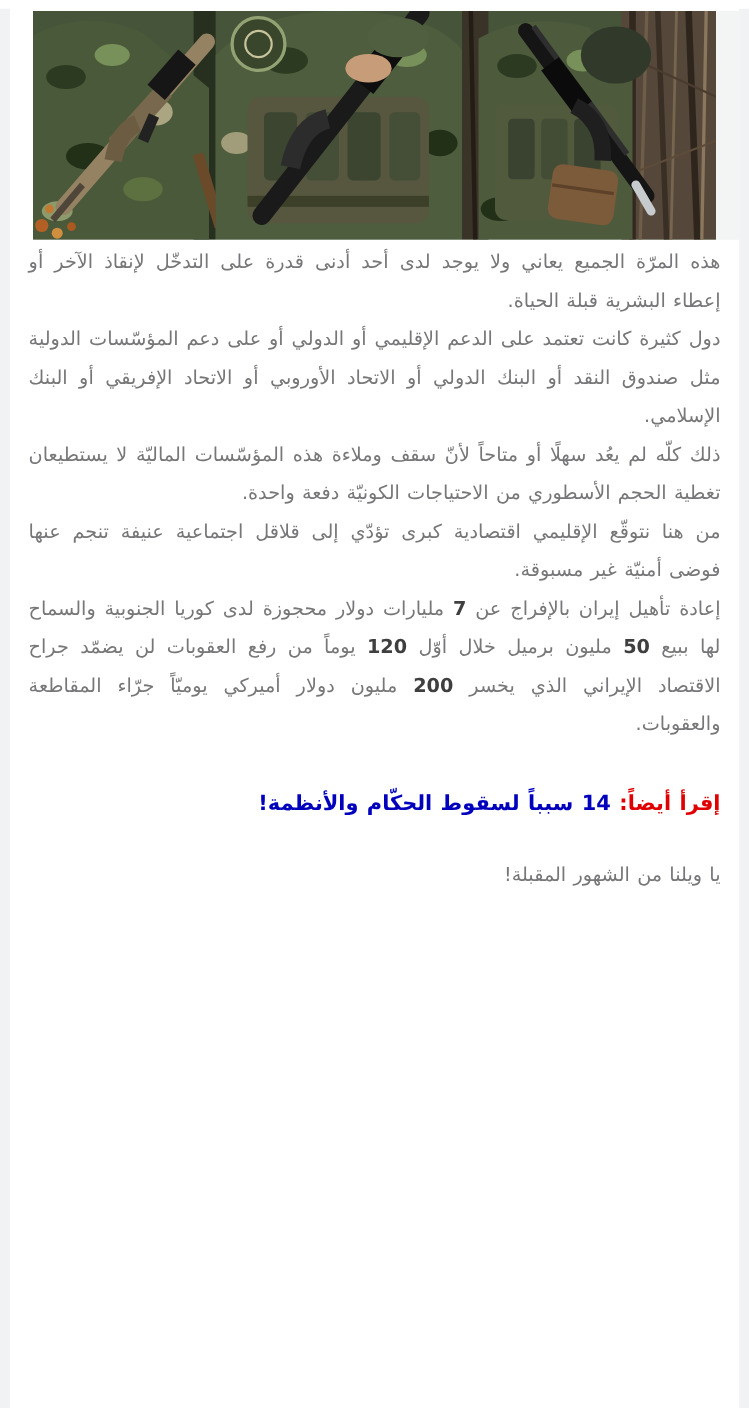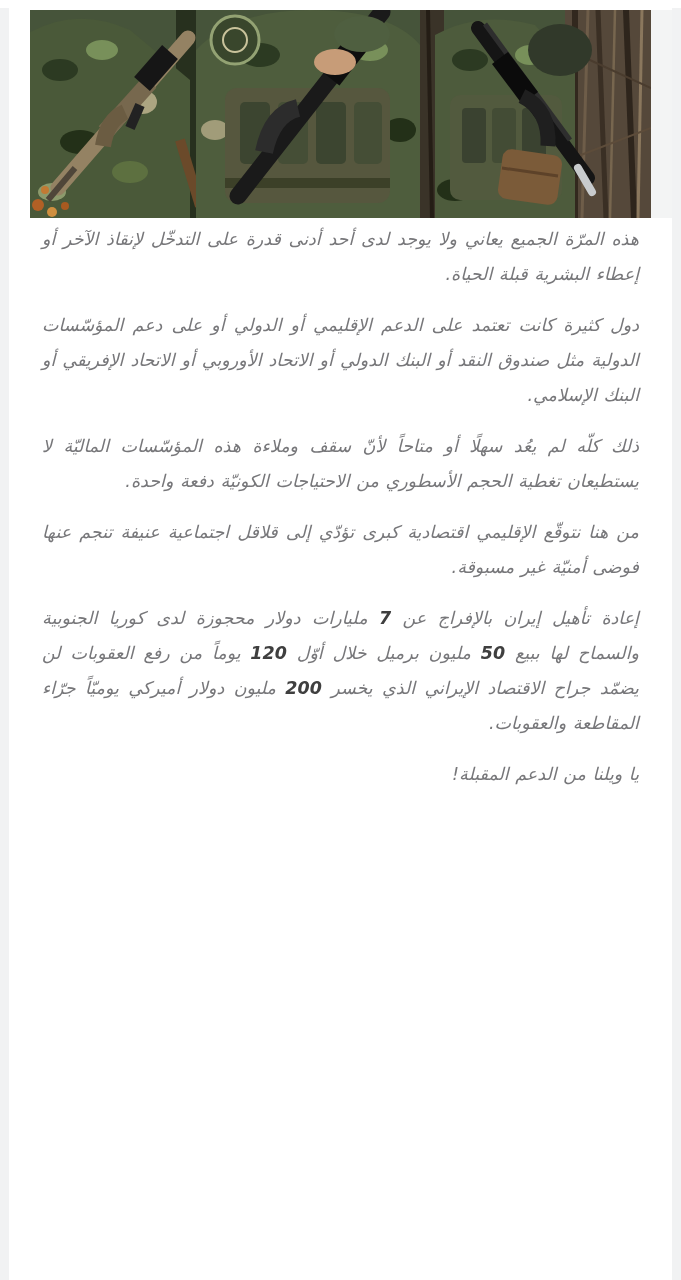--- a/index.html
+++ b/index.html
@@ -21,21 +21,21 @@
   .article{
     position:relative;
     margin:222px 26px 0 26px;
     direction:rtl;
     text-align:justify;
     font-size:17.5px;
     line-height:35px;
     color:var(--body-text,#77777a);
     word-spacing:1px;
   }
-  .para{margin:16px;padding:0;font-style:italic;}
+  .para{margin:0;padding:0;}
   .num{font-weight:bold;color:var(--bold-number,#3f3f3f);}
   .read-also{
     margin:38px 0 34px 0;
     font-weight:bold;
     font-size:19px;
     line-height:30px;
     text-align:right;
   }
   .ra-label{color:var(--ra-red,#e00000);}
   .ra-link{color:var(--ra-blue,#0000bd);text-decoration:none;cursor:pointer;}
@@ -145,16 +145,17 @@
       </g>
     </svg>
   </figure>
 
   <div class="article">
       <p class="para"><span>هذه المرّة الجميع يعاني ولا يوجد لدى أحد أدنى قدرة على التدخّل لإنقاذ الآخر أو إعطاء البشرية قبلة الحياة.</span></p>
       <p class="para"><span>دول كثيرة كانت تعتمد على الدعم الإقليمي أو الدولي أو على دعم المؤسّسات الدولية مثل صندوق النقد أو البنك الدولي أو الاتحاد الأوروبي أو الاتحاد الإفريقي أو البنك الإسلامي.</span></p>
       <p class="para"><span>ذلك كلّه لم يعُد سهلًا أو متاحاً لأنّ سقف وملاءة هذه المؤسّسات الماليّة لا يستطيعان تغطية الحجم الأسطوري من الاحتياجات الكونيّة دفعة واحدة.</span></p>
       <p class="para"><span>من هنا نتوقّع الإقليمي اقتصادية كبرى تؤدّي إلى قلاقل اجتماعية عنيفة تنجم عنها فوضى أمنيّة غير مسبوقة.</span></p>
       <p class="para"><span>إعادة تأهيل إيران بالإفراج عن </span><span class="num">7</span><span> مليارات دولار محجوزة لدى كوريا الجنوبية والسماح لها ببيع </span><span class="num">50</span><span> مليون برميل خلال أوّل </span><span class="num">120</span><span> يوماً من رفع العقوبات لن يضمّد جراح الاقتصاد الإيراني الذي يخسر </span><span class="num">200</span><span> مليون دولار أميركي يوميّاً جرّاء المقاطعة والعقوبات.</span></p>
-      <p class="para"><span>يا ويلنا من الدعم المقبلة!</span></p>
+      <p class="read-also"><span class="ra-label">إقرأ أيضاً:&nbsp;</span><a class="ra-link" href="#">14 سبباً لسقوط الحكّام والأنظمة!</a></p>
+      <p class="para"><span>يا ويلنا من الشهور المقبلة!</span></p>
     </div>
 
 </div>
 
 </body></html>

